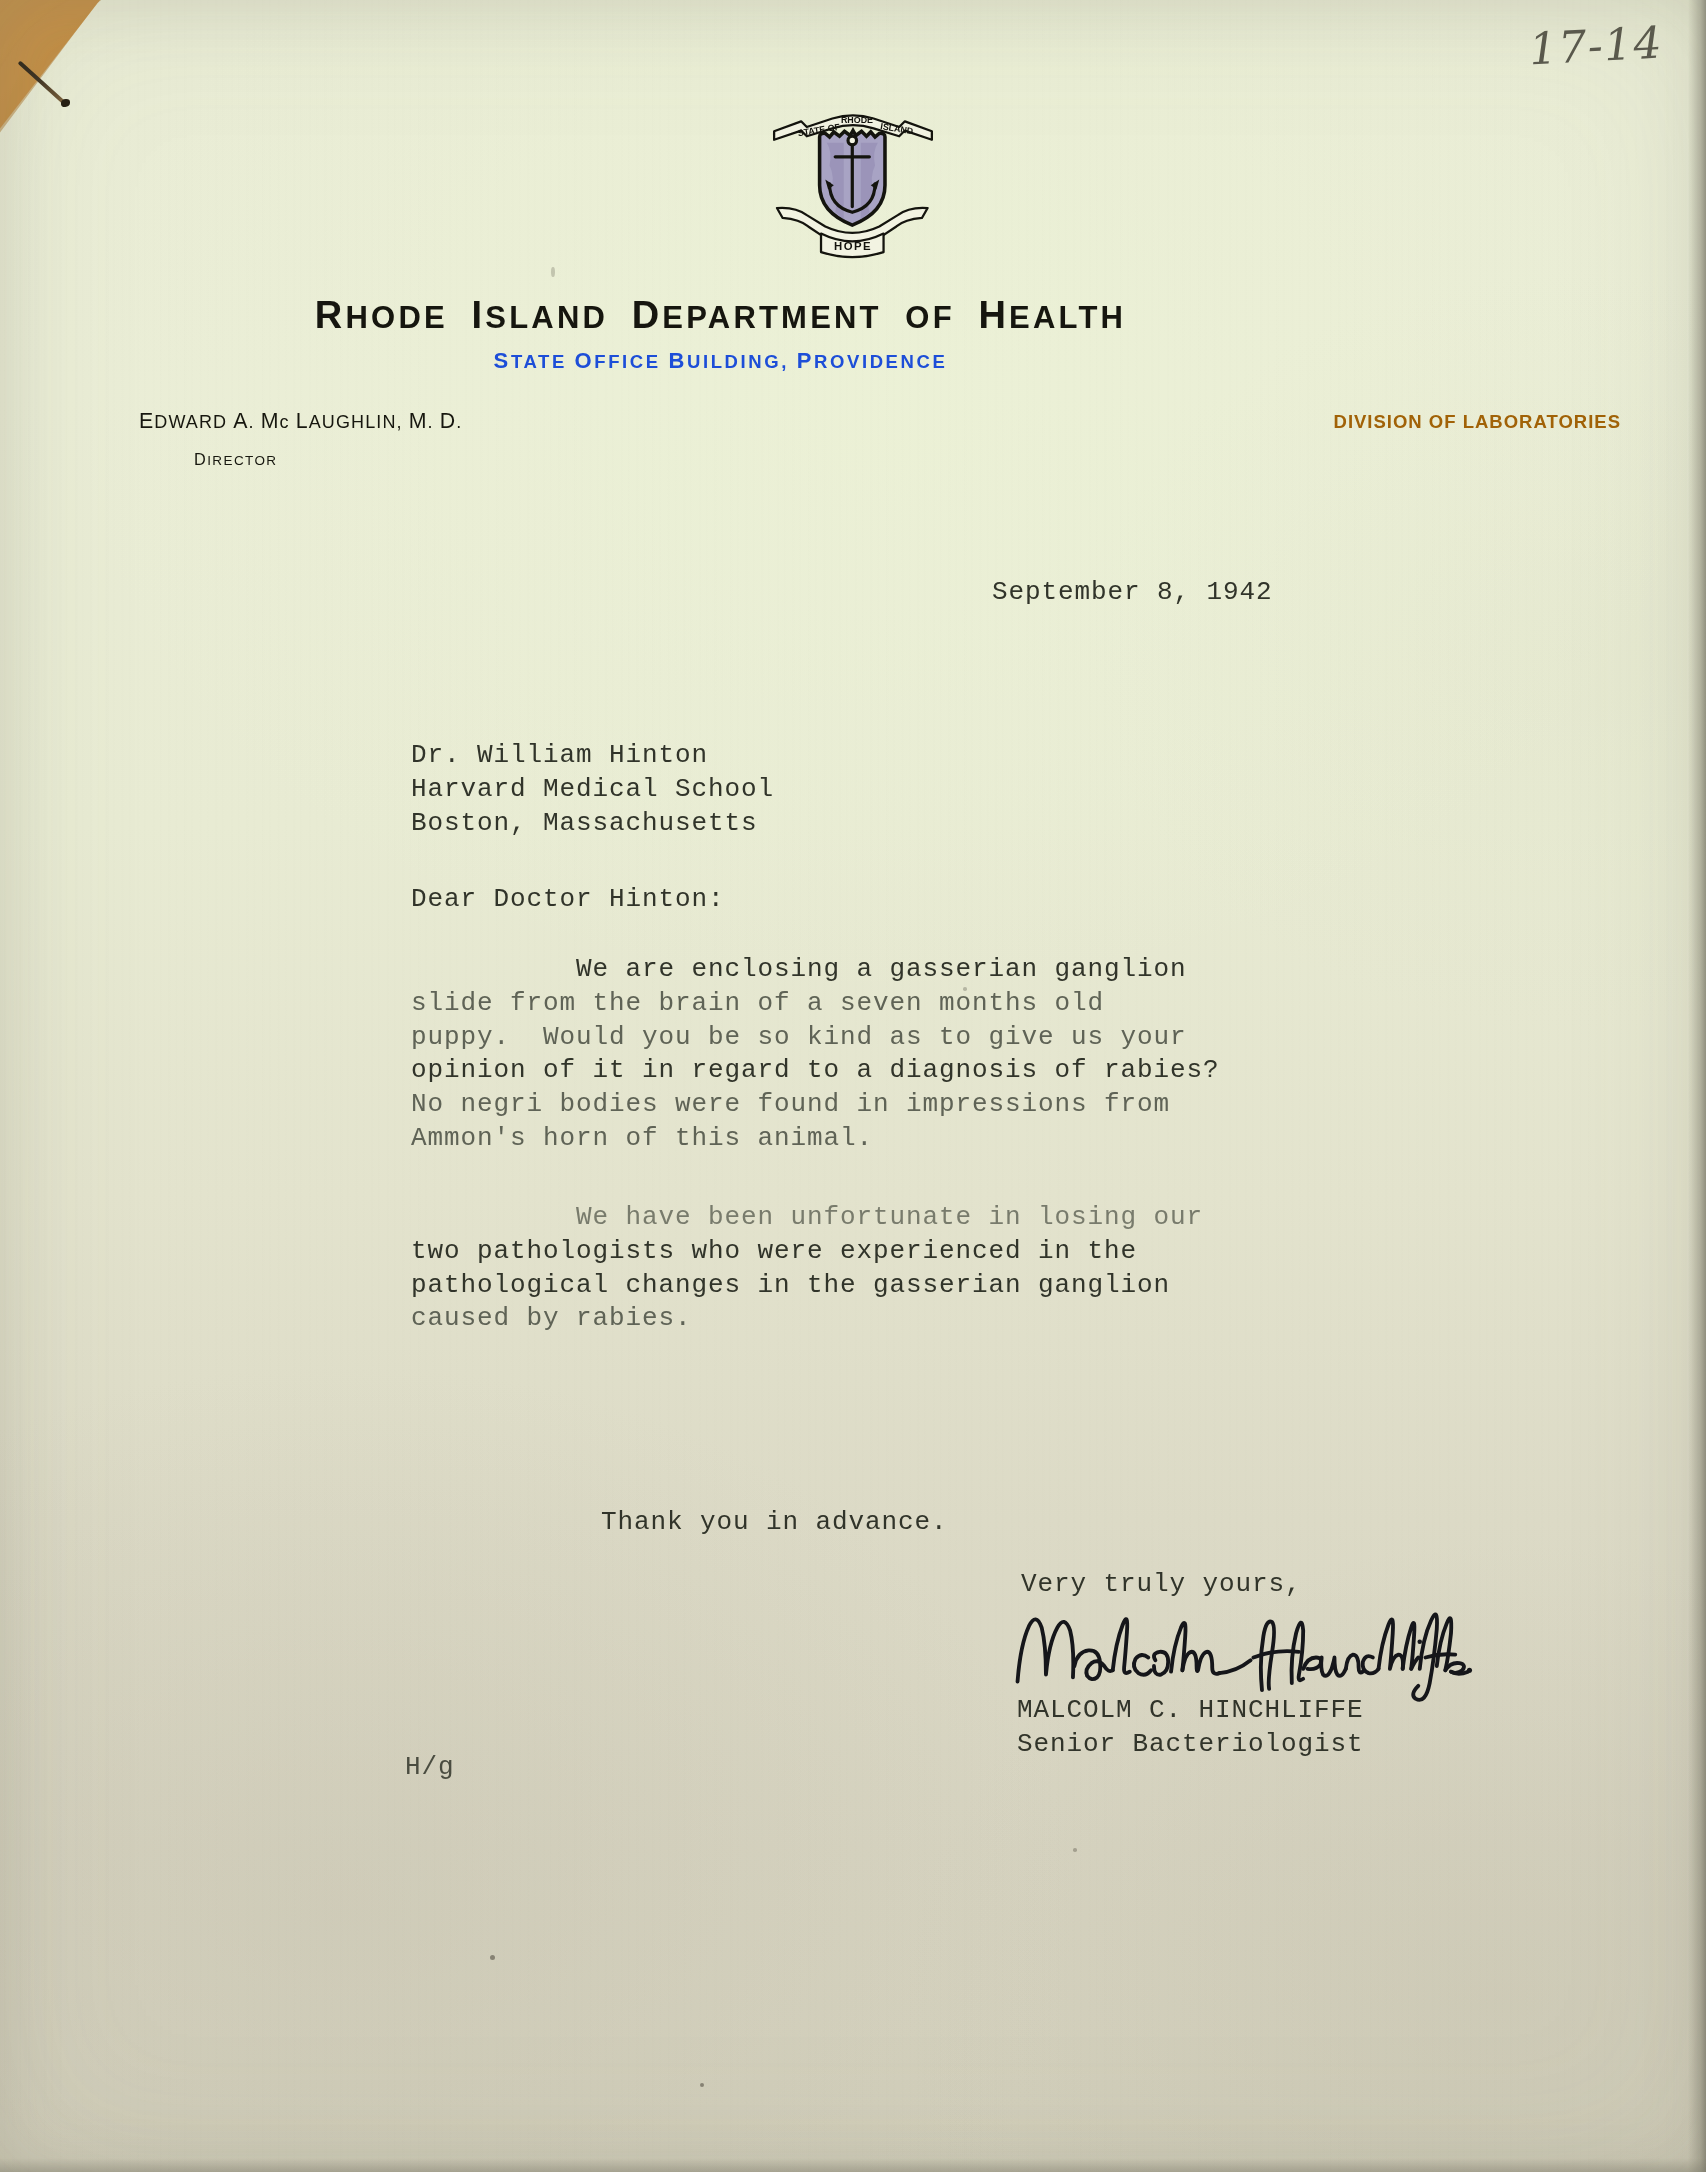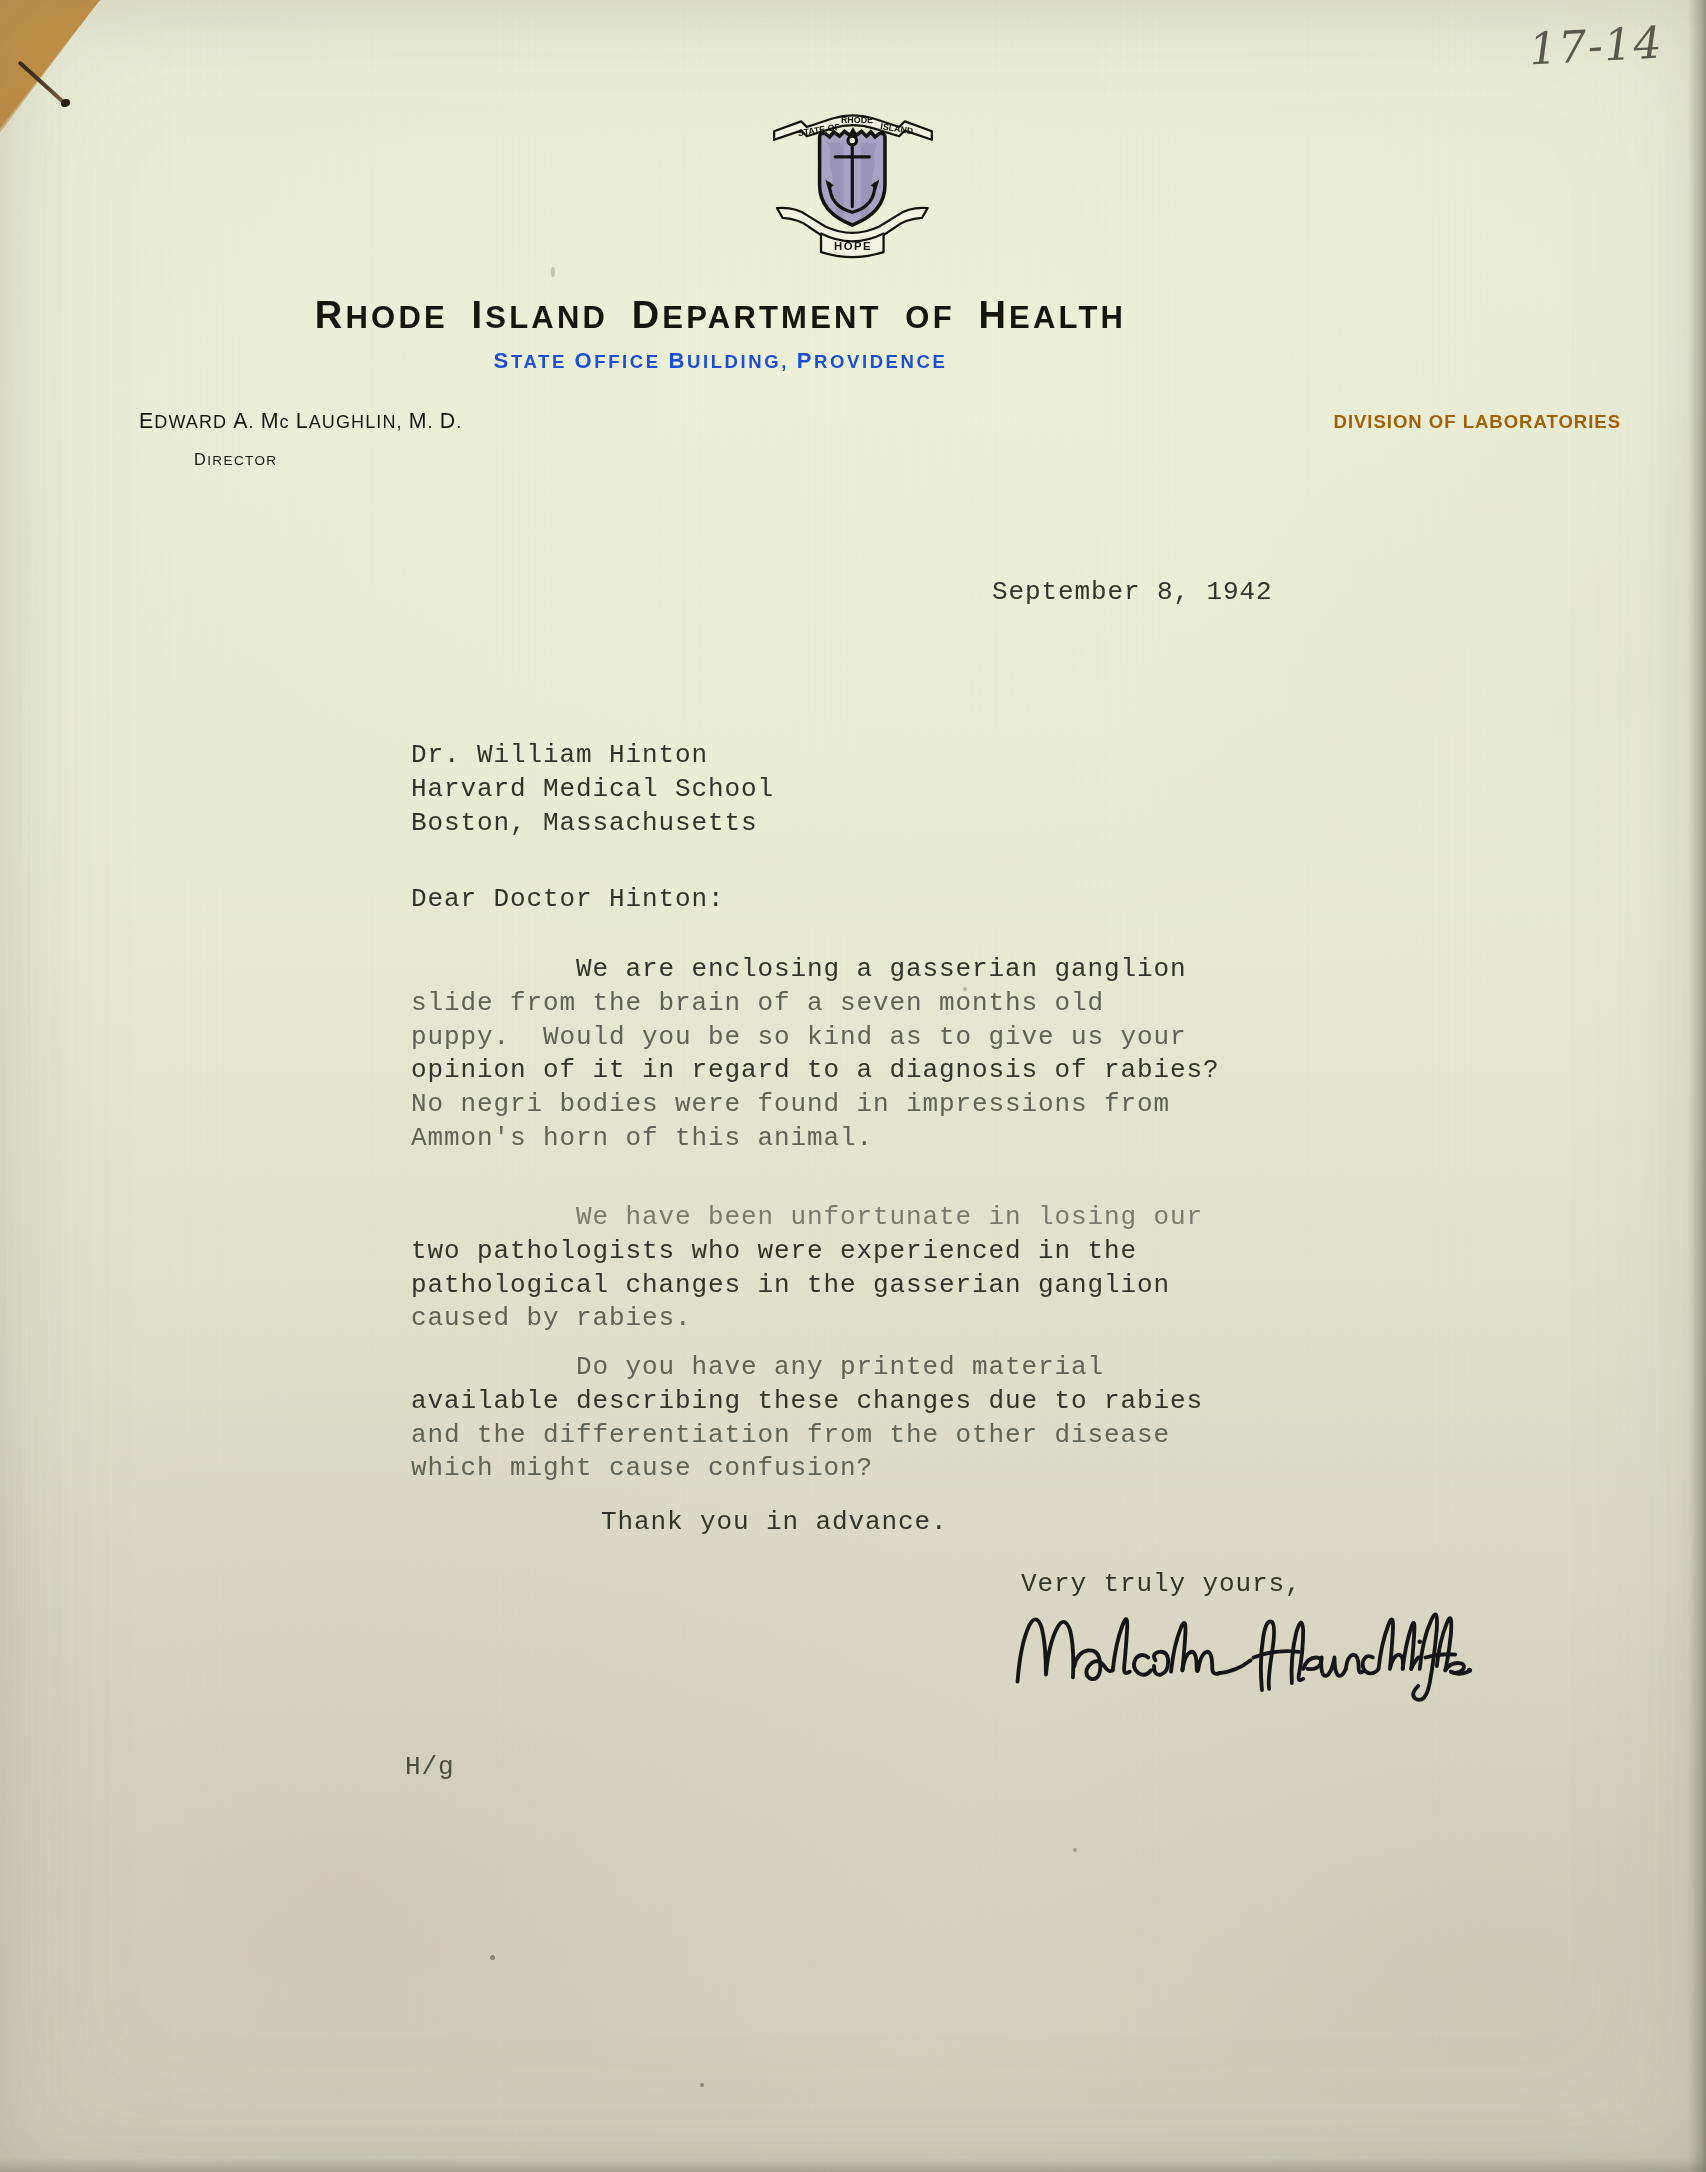--- a/index.html
+++ b/index.html
@@ -391,24 +391,20 @@
 <span>pathological changes in the gasserian ganglion</span>
 <span class="faded">caused by rabies.</span></div>
 
   <div class="typed body-para p1"><span>          We are enclosing a gasserian ganglion</span>
 <span class="faded">slide from the brain of a seven months old</span>
 <span class="faded">puppy.  Would you be so kind as to give us your</span>
 <span>opinion of it in regard to a diagnosis of rabies?</span>
 <span class="faded">No negri bodies were found in impressions from</span>
 <span class="faded">Ammon's horn of this animal.</span></div>
 
-  <div class="typed body-para p3"><span class="faded">          Do you have any printed material</span>
-<span>available describing these changes due to rabies</span>
-<span class="faded">and the differentiation from the other disease</span>
-<span class="faded">which might cause confusion?</span></div>
 
   <div class="typed thanks">Thank you in advance.</div>
 
   <div class="typed closing">Very truly yours,</div>
 
   <div class="signature">
     <svg viewBox="0 0 660 170" xmlns="http://www.w3.org/2000/svg">
       <g fill="none" stroke="#15161a" stroke-width="5.4" stroke-linecap="round" stroke-linejoin="round">
 
         <path d="M12 126 Q16 74 28 48 Q38 28 46 50 Q52 74 52 116 Q56 72 68 50
@@ -456,20 +452,22 @@
         <path d="M602 104 Q606 68 616 44 Q624 24 622 58 Q618 94 614 110"></path>
         <path d="M586 92 Q606 86 628 88"></path>
 
         <path d="M614 110 Q622 98 634 100 Q644 102 638 110 Q630 116 622 112"></path>
         <path d="M622 112 Q632 118 646 112"></path>
       </g>
       <circle cx="648" cy="110" r="3.6" fill="#15161a"></circle>
     </svg>
   </div>
 
+  <div class="typed signer"><span>MALCOLM C. HINCHLIFFE</span>
+<span>Senior Bacteriologist</span></div>
 
   <div class="typed initials">H/g</div>
 
   <div class="speck" style="top:1955px; left:490px; width:5px; height:5px;"></div>
   <div class="speck" style="top:2083px; left:700px; width:4.3px; height:4.3px;"></div>
   <div class="speck" style="top:1848px; left:1073px; width:3.6px; height:3.6px; opacity:0.35;"></div>
   <div class="speck" style="top:987px; left:963px; width:3.6px; height:3.6px; opacity:0.30;"></div>
   <div class="speck" style="top:267px; left:551px; width:3.6px; height:10px; opacity:0.25;"></div>
 
   <div class="paper-vignette"></div>

